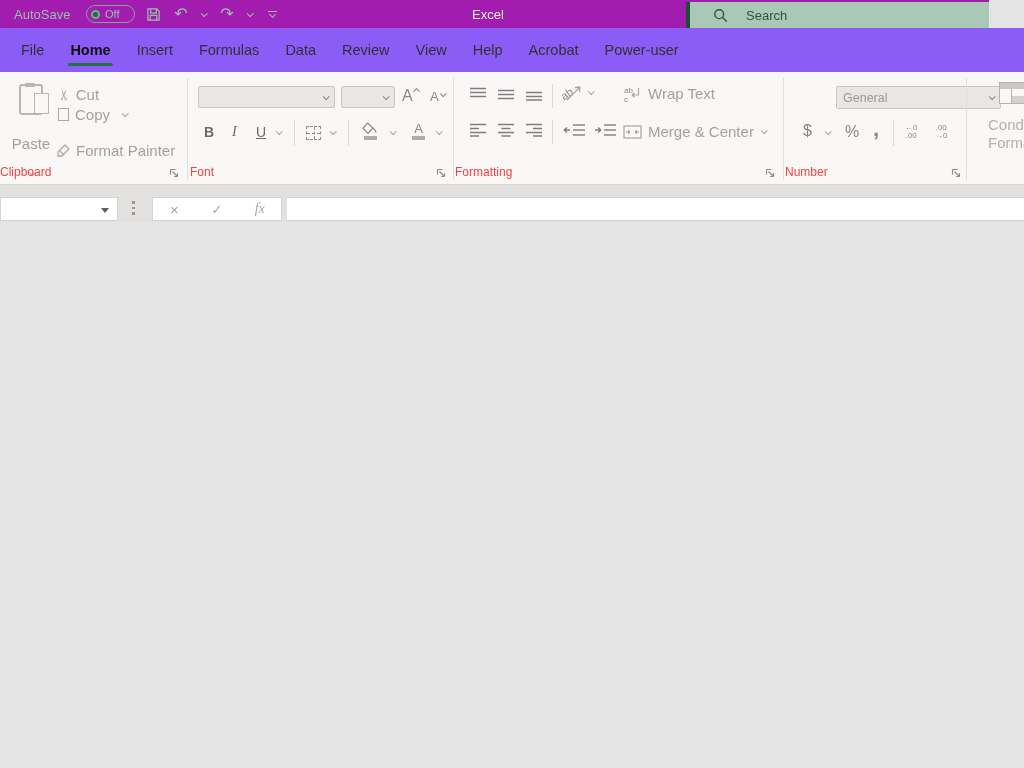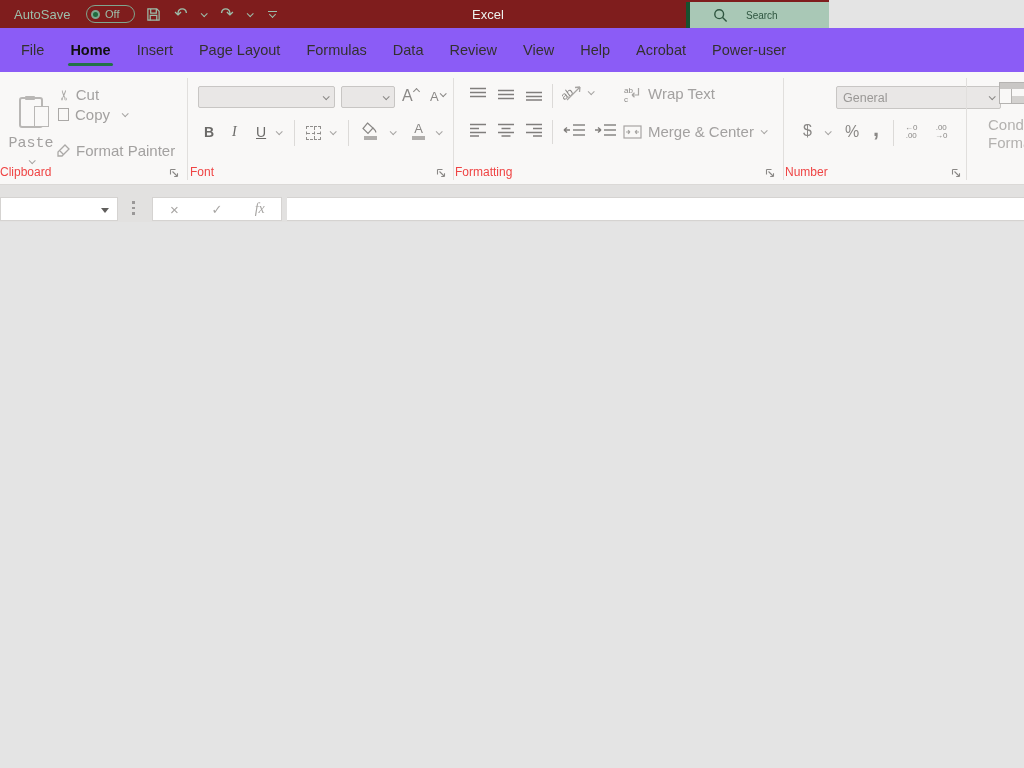--- a/index.html
+++ b/index.html
@@ -1,34 +1,34 @@
 <!DOCTYPE html>
 <html><head>
 <meta charset="utf-8">
 <style>
   * { margin:0; padding:0; box-sizing:border-box; }
   html,body { width:1024px; height:768px; overflow:hidden; }
   body { font-family:"Liberation Sans","DejaVu Sans",sans-serif; position:relative; background:#E4E4E4; }
 
   
-  .titlebar { position:absolute; top:0; left:0; width:829px; height:28px; background:#7f1d1d; }
+  .titlebar { position:absolute; top:0; left:0; width:989px; height:28px; background:#a21caf; }
   .titlebar .tl { position:absolute; top:50%; transform:translateY(-50%); color:#9CBFAB; font-size:13px; white-space:nowrap; }
   .autosave-toggle { position:absolute; left:86px; top:5px; width:49px; height:18px; border:1px solid #7FA68F; border-radius:9px; display:flex; align-items:center; gap:5px; padding-left:4px; cursor:default; }
   .autosave-knob { width:9px; height:9px; border-radius:50%; border:2px solid #7FA68F; background:#1E6B3D; }
   .autosave-off { color:#9CBFAB; font-size:11px; }
   .qat { position:absolute; top:0; height:28px; display:flex; align-items:center; justify-content:center; color:#9CBFAB; }
   .qat-glyph { font-size:16px; line-height:1; color:#9CBFAB; }
   .cv { display:inline-block; width:5px; height:5px; border-right:1.4px solid currentColor; border-bottom:1.4px solid currentColor; transform:rotate(45deg) translateY(-1px); }
   .cvu { display:inline-block; width:5px; height:5px; border-right:1.4px solid currentColor; border-bottom:1.4px solid currentColor; transform:rotate(-135deg); }
   .qat-custom { display:flex; flex-direction:column; align-items:center; gap:2px; }
   .qat-custom .bar { width:9px; height:0; border-top:1.5px solid #9CBFAB; }
   .app-title { position:absolute; left:472px; top:50%; transform:translateY(-50%); color:#EDF2EE; font-size:13px; }
   .searchbox { position:absolute; left:686px; right:0; top:2px; bottom:0; background:#A9C8B6; display:flex; align-items:center; }
   .searchbox .edge { position:absolute; left:0; top:0; bottom:0; width:4px; background:#17512F; }
-  .search-label { color:#2F5640; font-size:10px; margin-left:18px; }
+  .search-label { color:#2F5640; font-size:13px; margin-left:18px; }
   .search-ic { margin-left:27px; display:flex; }
 
   
   .tabrow { position:absolute; top:28px; left:0; width:1024px; height:44px; background:#8b5cf6; display:flex; align-items:center; padding-left:8px; }
   .tab { position:relative; height:100%; display:flex; align-items:center; padding:0 13px; font-size:14.5px; color:#33312F; cursor:default; }
   .tab.active { font-weight:700; color:#111; }
   .tab.active::after { content:''; position:absolute; left:11px; right:11px; bottom:6px; height:3px; background:#217346; border-radius:2px; }
 
   
   .ribbon { position:absolute; top:72px; left:0; width:1024px; height:112px; background:#F9F8F7; }
@@ -138,23 +138,20 @@
   <div class="tab">
       <span>File</span>
     </div>
   <div class="tab active">
       <span>Home</span>
     </div>
   <div class="tab">
       <span>Insert</span>
     </div>
   <div class="tab">
-      <span>Page Layout</span>
-    </div>
-  <div class="tab">
       <span>Formulas</span>
     </div>
   <div class="tab">
       <span>Data</span>
     </div>
   <div class="tab">
       <span>Review</span>
     </div>
   <div class="tab">
       <span>View</span>
@@ -166,21 +163,21 @@
       <span>Acrobat</span>
     </div>
   <div class="tab">
       <span>Power-user</span>
     </div>
 </div>
 
 <div class="ribbon">
 
   <div class="group" style="left:0;width:187px;">
-    <div class="rbtn" style="left:8px;top:8px;width:46px;height:96px;flex-direction:column;justify-content:center;gap:7px;padding-top:4px;font-family:Liberation Mono, monospace;">
+    <div class="rbtn" style="left:8px;top:8px;width:46px;height:96px;flex-direction:column;justify-content:space-between;gap:7px;padding-top:4px;">
       <span class="clip-ic">
           <span class="clip-page"></span>
         </span>
       <span class="rtext">Paste</span>
       <span class="cv ricon"></span>
     </div>
     <div class="rbtn" style="left:58px;top:14px;">
       <span class="ricon" style="font-size:14px;transform:rotate(-90deg);display:inline-block;">✂</span>
       <span class="rtext">Cut</span>
     </div>

